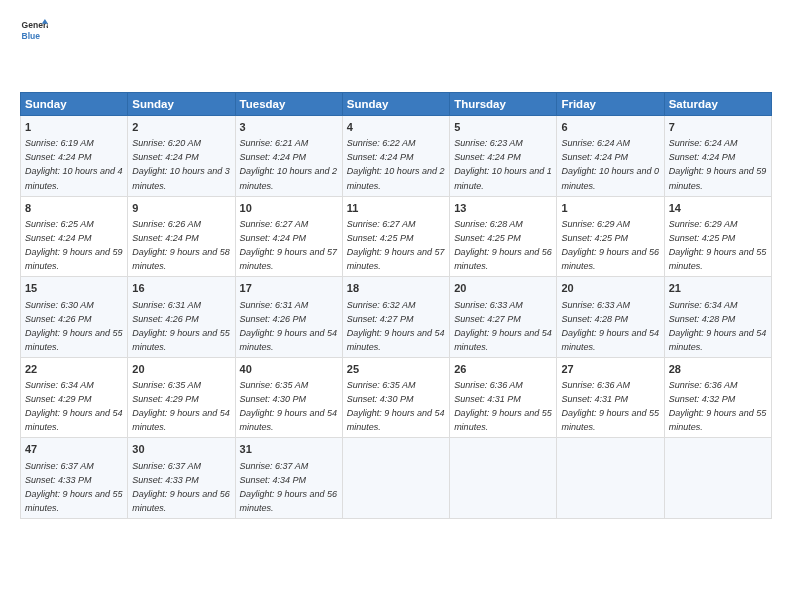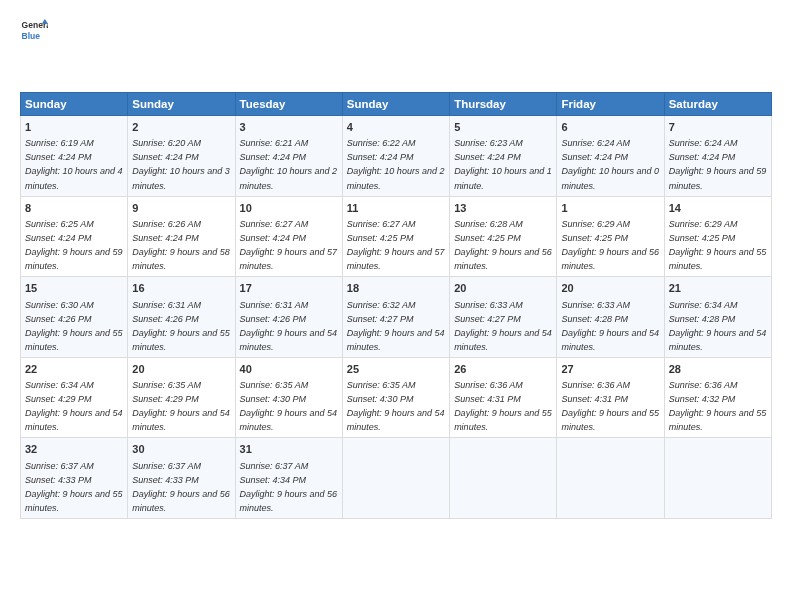--- a/index.html
+++ b/index.html
@@ -150,21 +150,21 @@
         <tr>
           <td><span class="day-num">22</span><span class="cell-content">Sunrise: 6:34 AM<br>Sunset: 4:29 PM<br>Daylight: 9 hours and 54 minutes.</span></td>
           <td><span class="day-num">20</span><span class="cell-content">Sunrise: 6:35 AM<br>Sunset: 4:29 PM<br>Daylight: 9 hours and 54 minutes.</span></td>
           <td><span class="day-num">40</span><span class="cell-content">Sunrise: 6:35 AM<br>Sunset: 4:30 PM<br>Daylight: 9 hours and 54 minutes.</span></td>
           <td><span class="day-num">25</span><span class="cell-content">Sunrise: 6:35 AM<br>Sunset: 4:30 PM<br>Daylight: 9 hours and 54 minutes.</span></td>
           <td><span class="day-num">26</span><span class="cell-content">Sunrise: 6:36 AM<br>Sunset: 4:31 PM<br>Daylight: 9 hours and 55 minutes.</span></td>
           <td><span class="day-num">27</span><span class="cell-content">Sunrise: 6:36 AM<br>Sunset: 4:31 PM<br>Daylight: 9 hours and 55 minutes.</span></td>
           <td><span class="day-num">28</span><span class="cell-content">Sunrise: 6:36 AM<br>Sunset: 4:32 PM<br>Daylight: 9 hours and 55 minutes.</span></td>
         </tr>
         <tr>
-          <td><span class="day-num">32</span><span class="cell-content">Sunrise: 6:37 AM<br>Sunset: 4:33 PM<br>Daylight: 9 hours and 55 minutes.</span></td>
+          <td><span class="day-num">47</span><span class="cell-content">Sunrise: 6:37 AM<br>Sunset: 4:33 PM<br>Daylight: 9 hours and 55 minutes.</span></td>
           <td><span class="day-num">30</span><span class="cell-content">Sunrise: 6:37 AM<br>Sunset: 4:33 PM<br>Daylight: 9 hours and 56 minutes.</span></td>
           <td><span class="day-num">31</span><span class="cell-content">Sunrise: 6:37 AM<br>Sunset: 4:34 PM<br>Daylight: 9 hours and 56 minutes.</span></td>
           <td class="empty"></td>
           <td class="empty"></td>
           <td class="empty"></td>
           <td class="empty"></td>
         </tr>
       </tbody>
   </table>
 </div>

